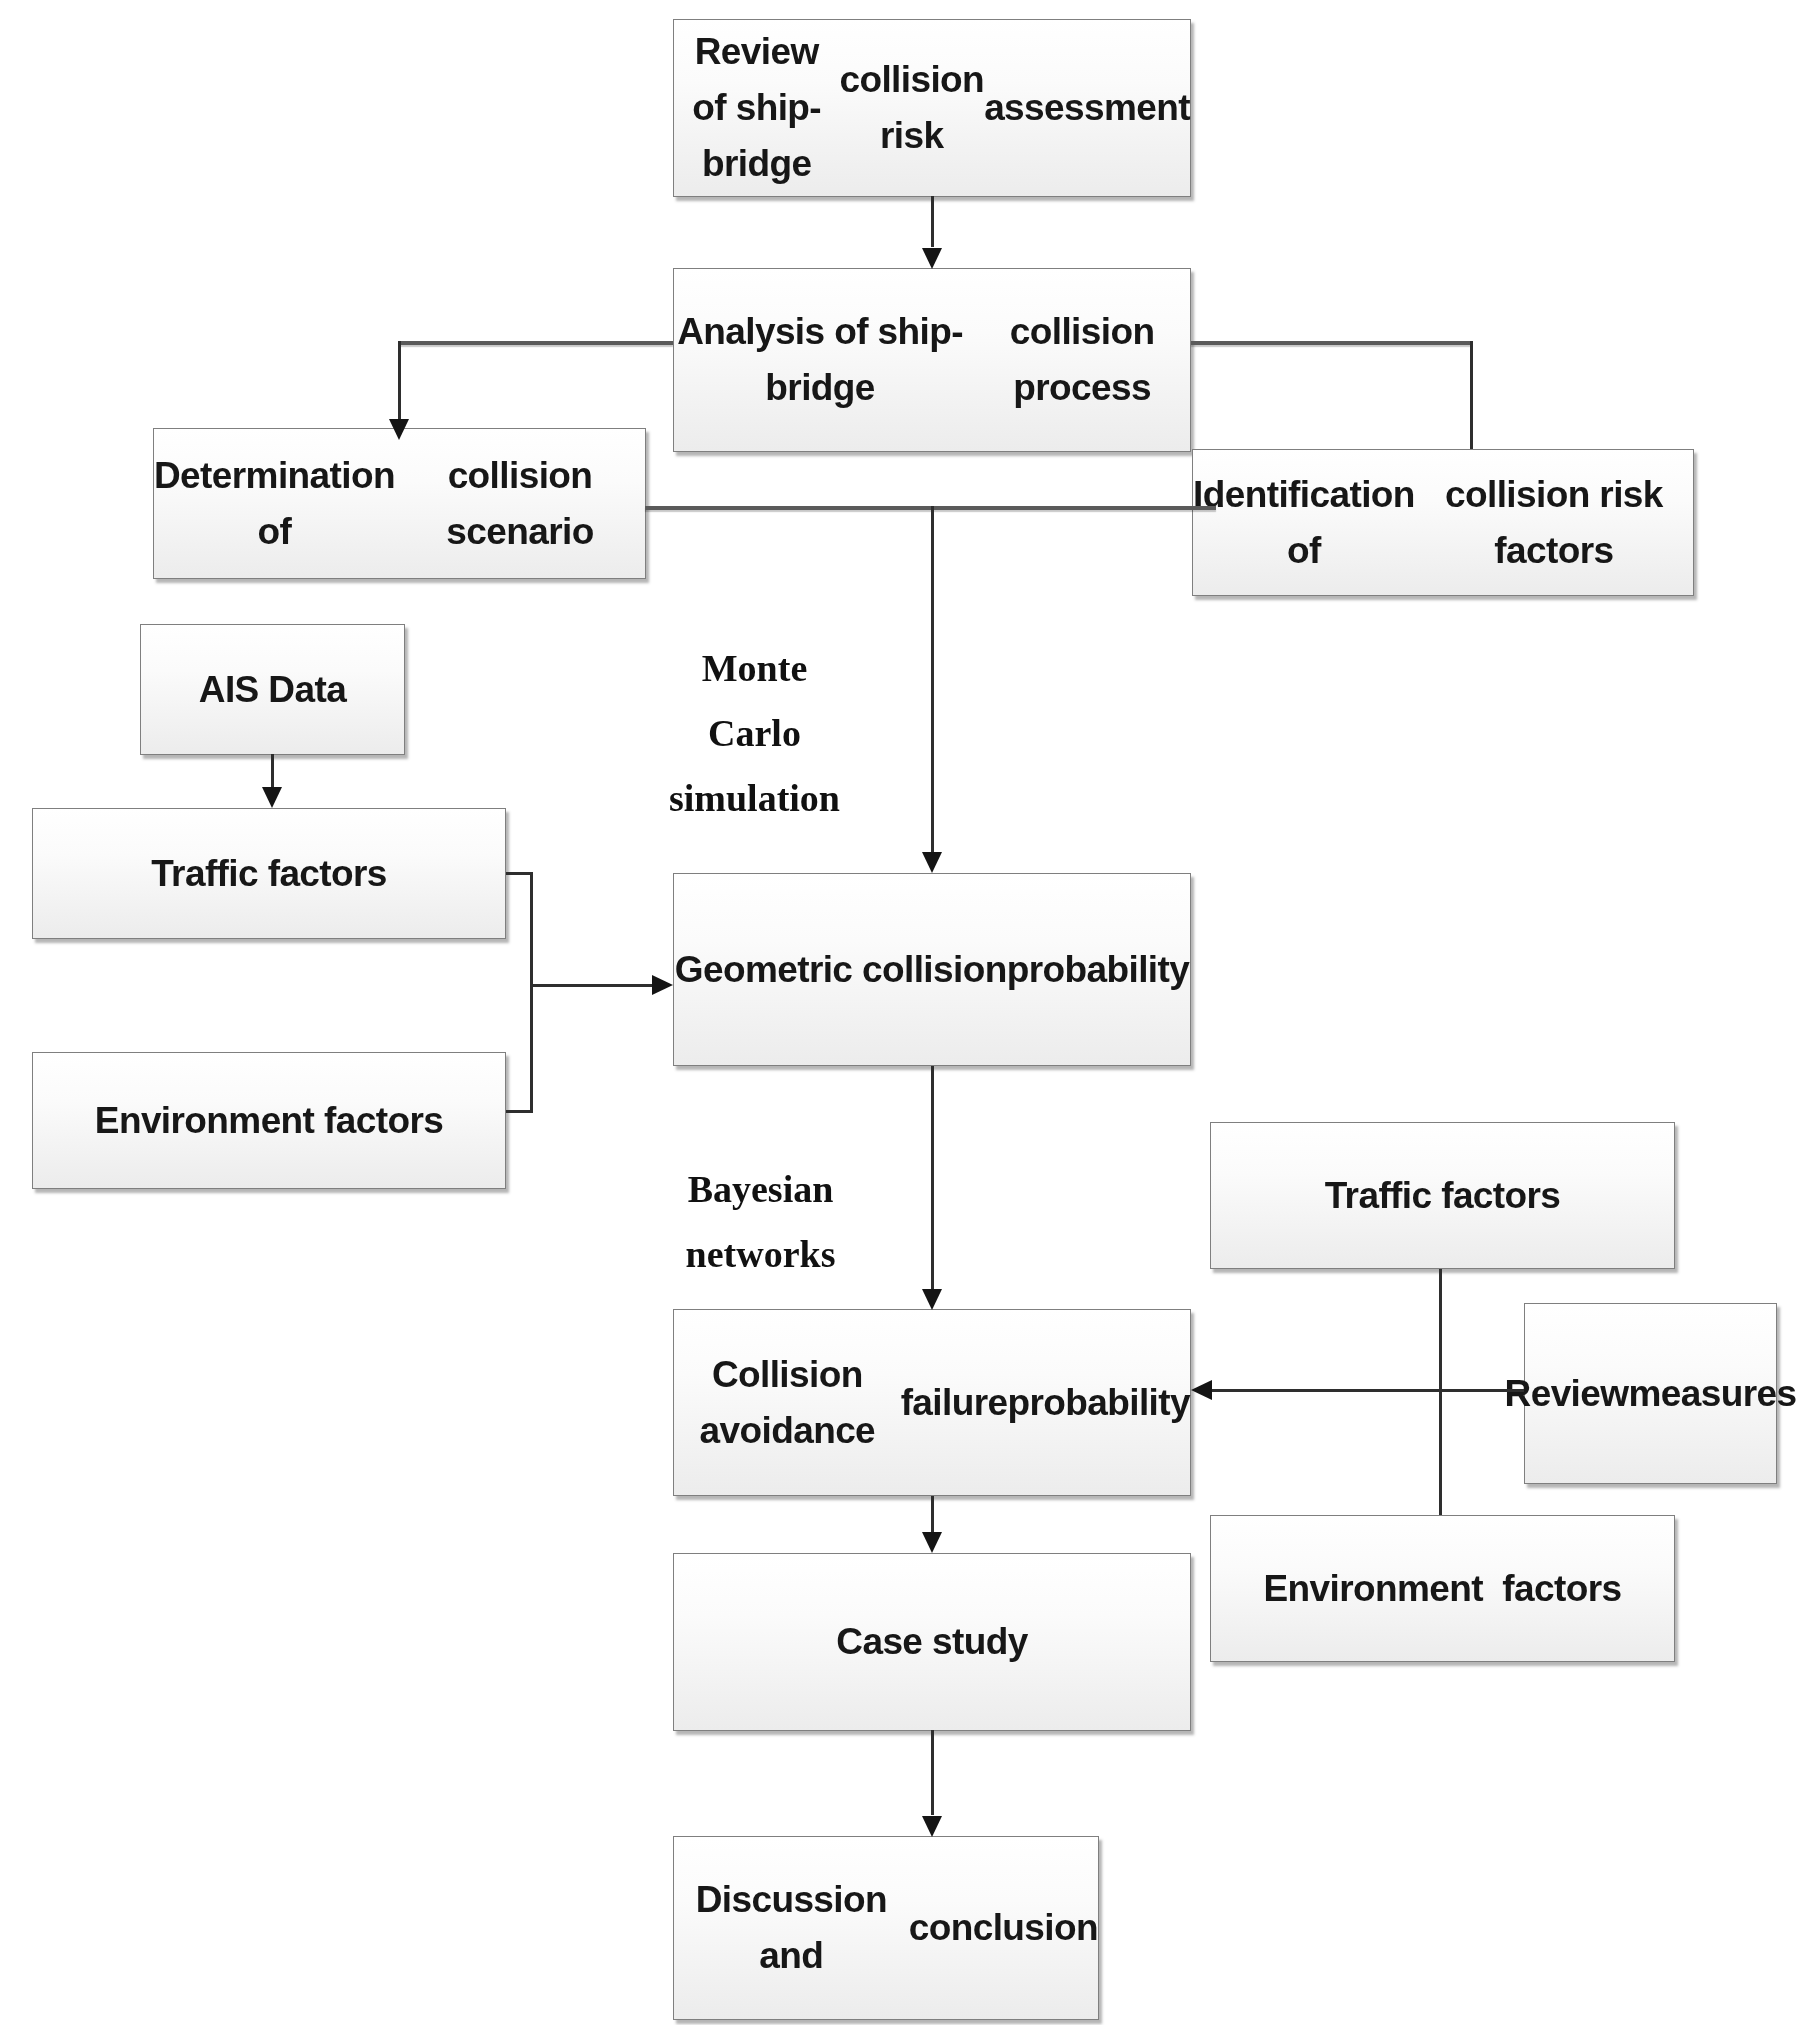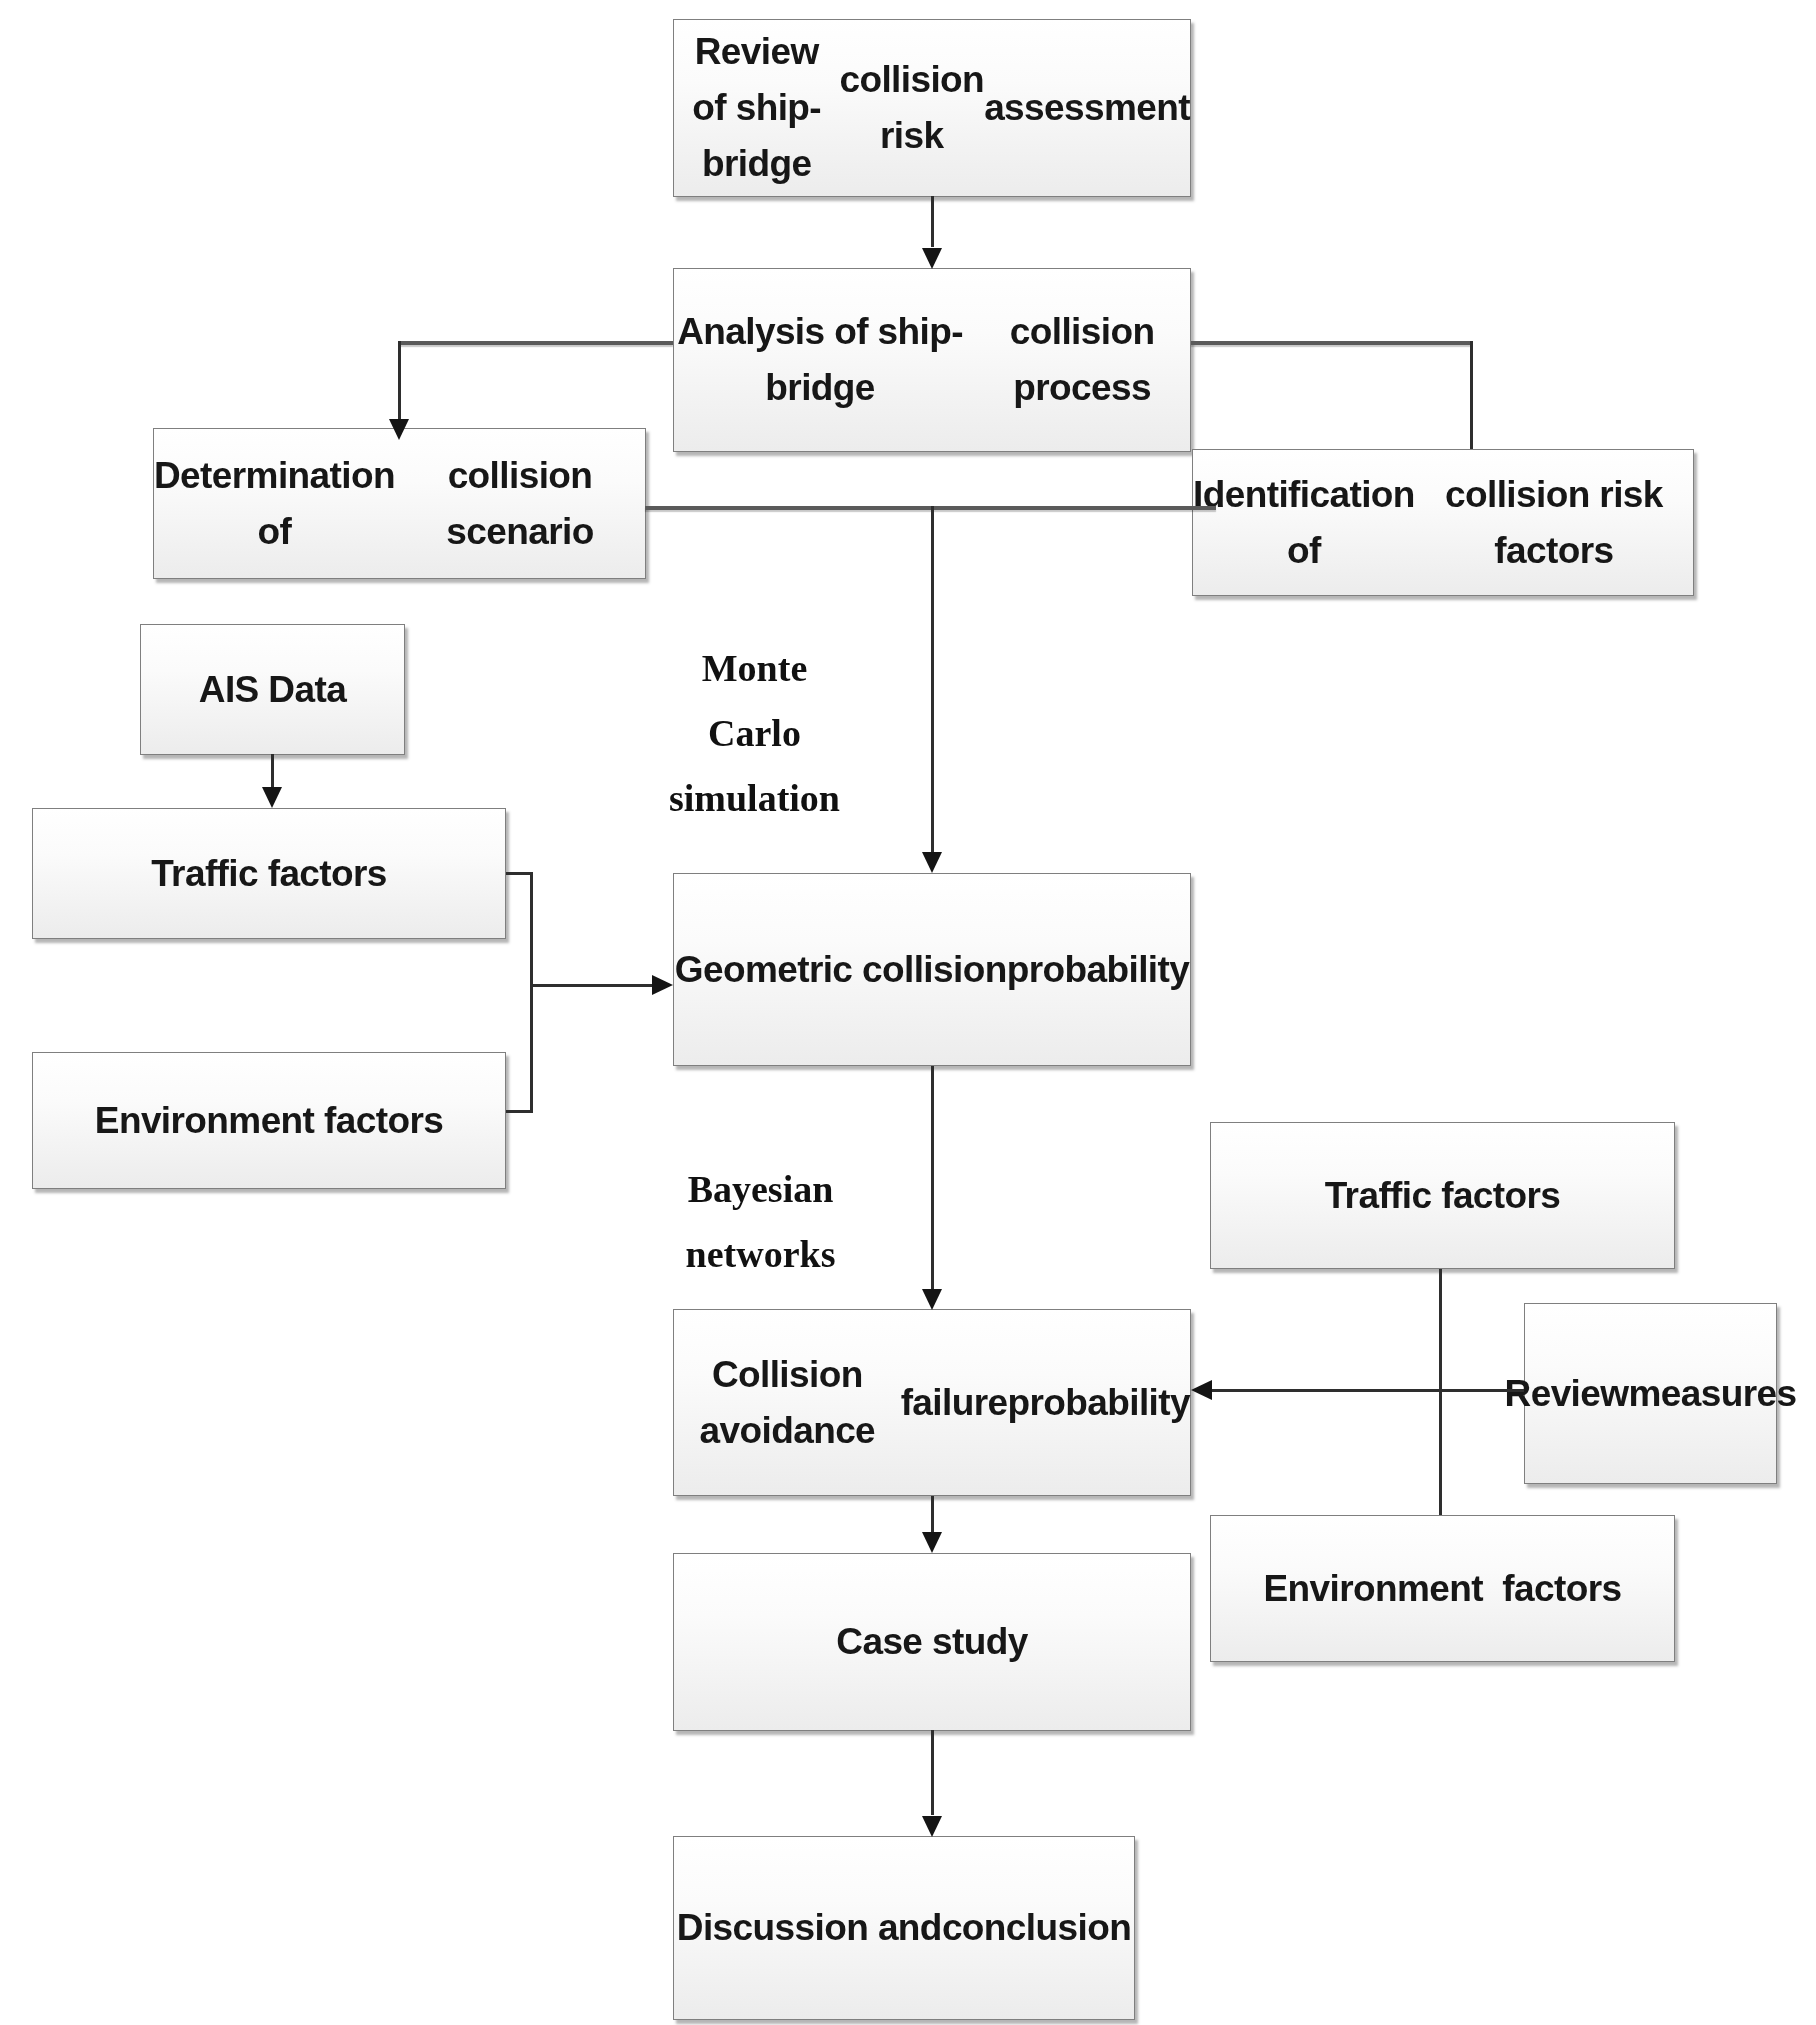--- a/index.html
+++ b/index.html
@@ -108,21 +108,21 @@
   </div>
 
   <div class="box" style="left:1210px;top:1515px;width:465px;height:147px;">
     <span class="line">Environment  factors</span>
   </div>
 
   <div class="box" style="left:673px;top:1553px;width:518px;height:178px;">
     <span class="line">Case study</span>
   </div>
 
-  <div class="box" style="left:673px;top:1836px;width:462px;height:184px;">
+  <div class="box" style="left:673px;top:1836px;width:426px;height:184px;">
     <span class="line">Discussion and</span>
     <span class="line">conclusion</span>
   </div>
 
   <div class="slabel" style="left:611px;top:636px;width:287px;">
     <span class="line">Monte</span>
     <span class="line">Carlo</span>
     <span class="line">simulation</span>
   </div>
 

